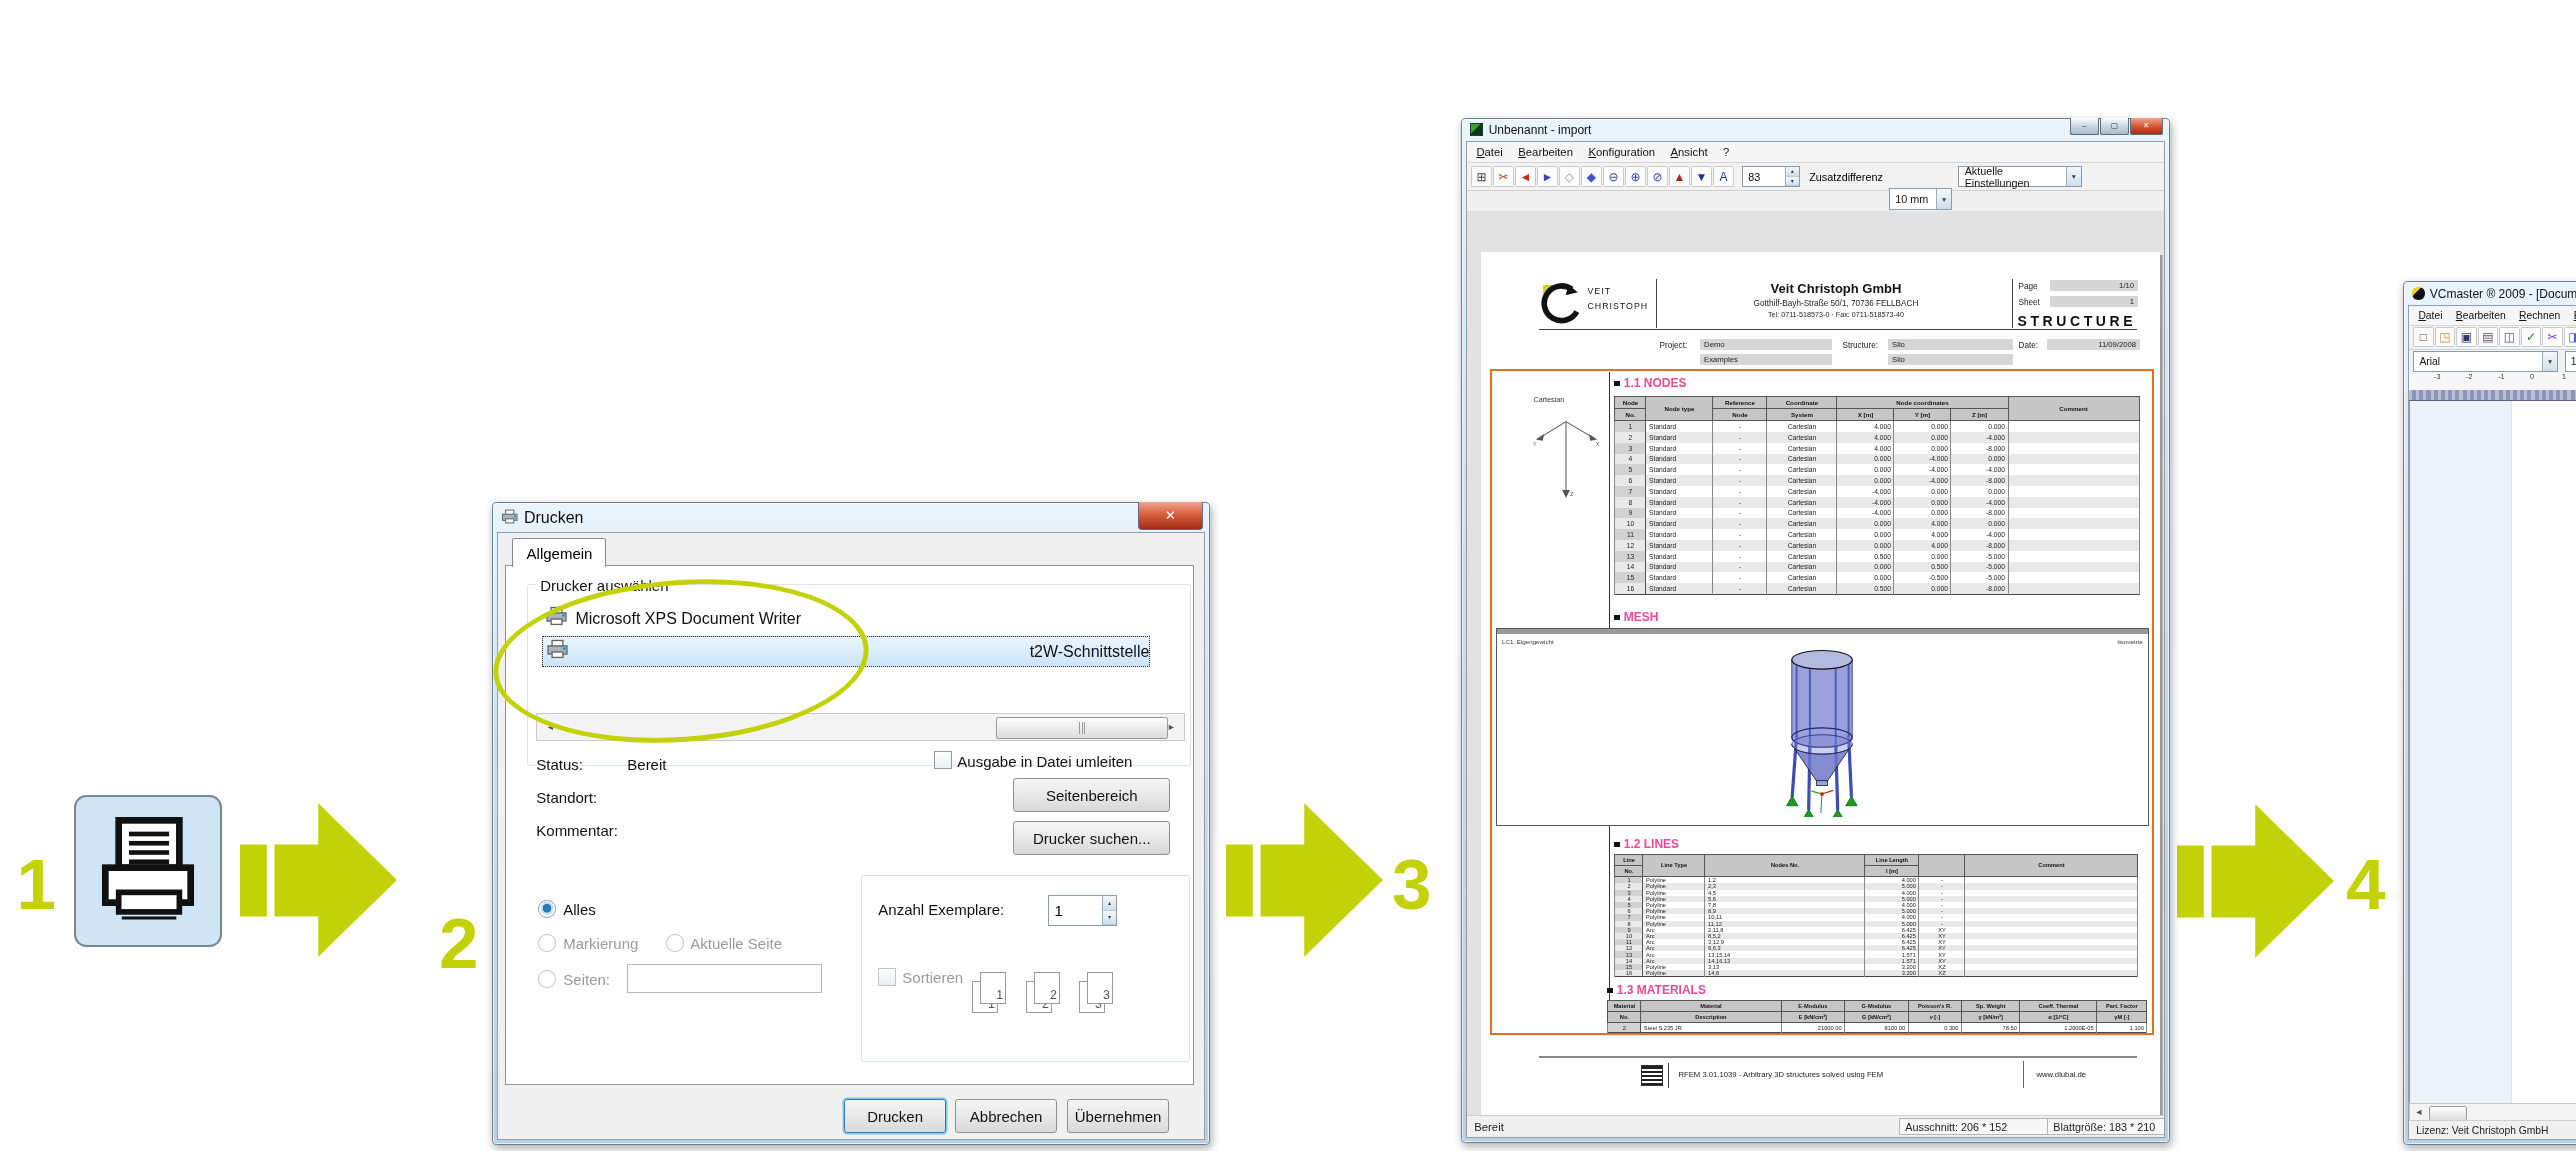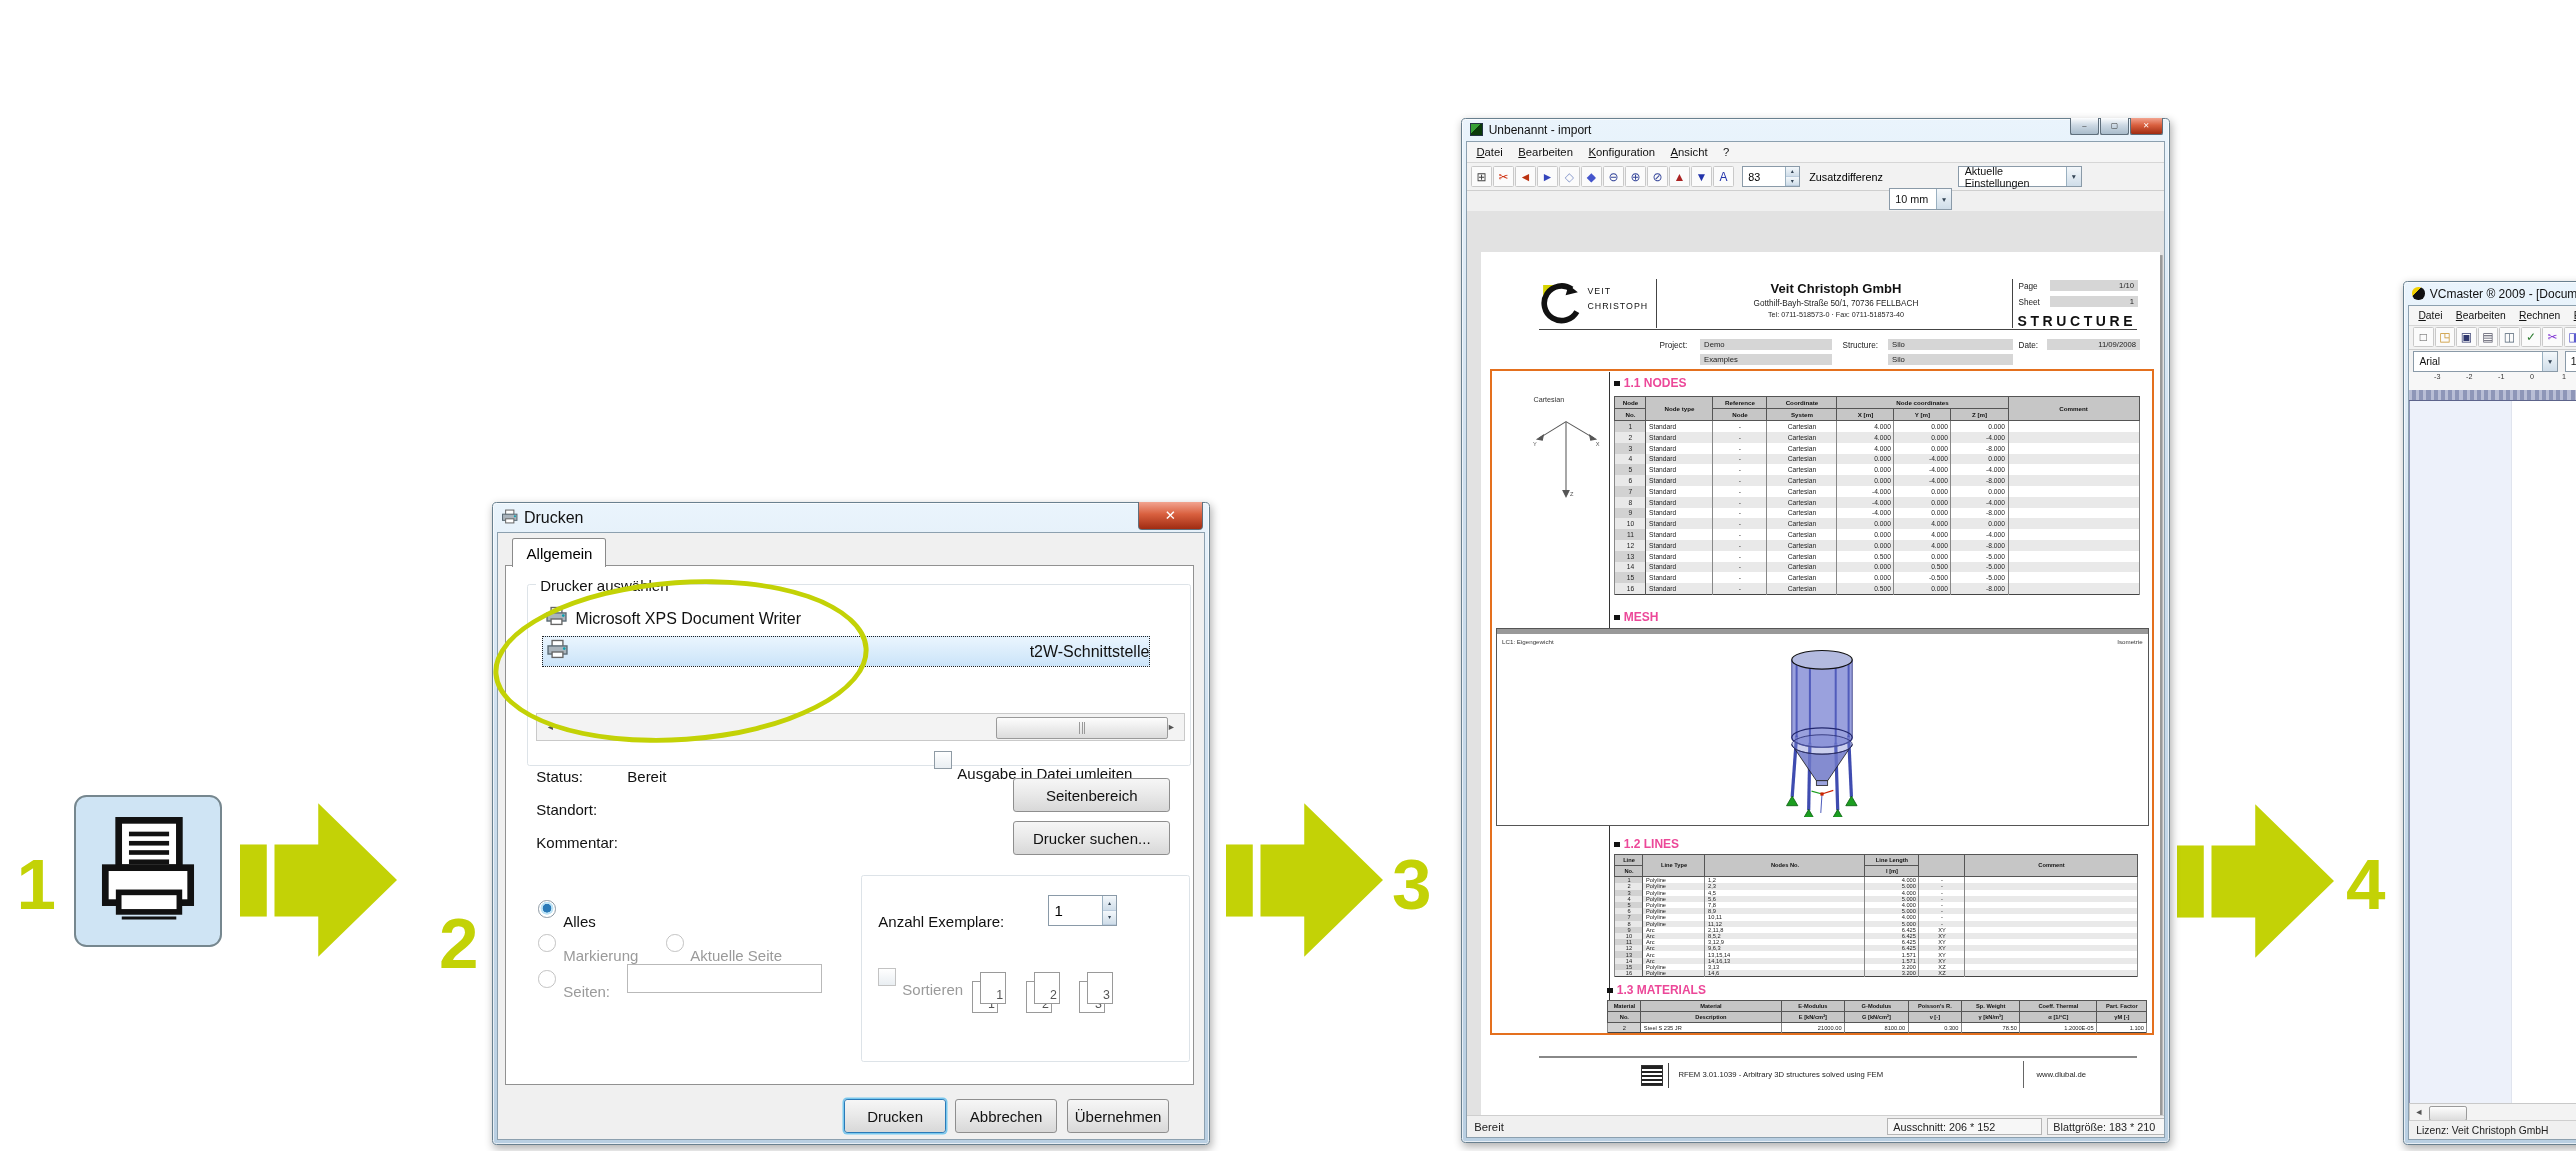--- a/index.html
+++ b/index.html
@@ -34,21 +34,21 @@
   .spinud{width:13.4px;align-self:stretch;display:flex;flex-direction:column;border-left:0.5px solid #9ab0c0;}
   .spinud span{flex:1;display:flex;align-items:center;justify-content:center;font-size:5.2px;color:#345;background:linear-gradient(#f4f8fb,#cfdde9);border-bottom:0.5px solid #bcd;}
 
   
   .tab{position:absolute;background:#fff;border:0.5px solid #8a8a8a;border-bottom:none;border-radius:2.6px 2.6px 0 0;display:flex;align-items:center;justify-content:center;font-size:15px;z-index:3;}
   .tabpanel{position:absolute;background:#fff;border:0.5px solid #919191;z-index:2;}
   .groupbox{position:absolute;border:1px solid #dde3e8;border-radius:2.6px;}
   .grouplabel{position:absolute;top:-8.2px;left:8.2px;background:#fff;padding:0 4.1px;font-size:15px;color:#111;}
   .prow{position:absolute;display:flex;align-items:center;gap:7.2px;font-size:16px;color:#111;}
   .prow.sel{background:linear-gradient(#eaf5fe,#cbe4f9);border:1px dotted #222;}
-  .dlabel{position:absolute;font-size:15px;color:#111;margin-top:12px;}
+  .dlabel{position:absolute;font-size:15px;color:#111;}
   .dgray{color:#9a9a9a !important;}
   .vbtn{position:absolute;display:flex;align-items:center;justify-content:center;font-size:15px;color:#111;background:linear-gradient(#f6f6f6,#eaeaea 45%,#d8d8d8);border:1px solid #8e8e8e;border-radius:3.1px;}
   .vbtn.default{border:1px solid #2a7ab8;box-shadow:0 0 0 1.5px #79c8ee;}
   .checkbox{position:absolute;width:15.5px;height:15.5px;background:linear-gradient(#fff,#e9eef2);border:1px solid #8f9ba5;}
   .radio{position:absolute;width:15.5px;height:15.5px;border-radius:50%;border:1px solid #8f9ba5;background:#fff;}
   .radio.on{background:radial-gradient(circle at 50% 45%,#2a7ab8 0 4.1px,#bfe4f6 4.6px 6.2px,#fff 6.7px);}
   .radio.off{border-color:#c3c3c3;}
   .hscroll{position:absolute;background:#f3f3f3;border:0.5px solid #c9c9c9;display:flex;align-items:center;}
   .sarrow{width:26px;height:100%;display:flex;align-items:center;justify-content:center;font-size:8.8px;color:#555;}
   .sthumb{position:absolute;height:80%;top:10%;border:0.5px solid #9a9a9a;border-radius:2.1px;background:linear-gradient(#fdfdfd,#dcdcdc);display:flex;align-items:center;justify-content:center;gap:1.5px;}
@@ -784,21 +784,21 @@
           <div class="abs" style="left:160px;top:813px;width:19.6px;height:19.6px;border:1px solid #333;background:repeating-linear-gradient(0deg,#222 0 2.1px,#fff 2.1px 4.1px);"></div>
           <div class="abs" style="left:187px;top:811px;height:25px;border-left:1px solid #444;"></div>
           <div class="abs" style="left:197px;top:818px;font-size:7.7px;color:#222;">RFEM 3.01.1039 - Arbitrary 3D structures solved using FEM</div>
           <div class="abs" style="left:542px;top:809px;height:27px;border-left:1.5px solid #666;"></div>
           <div class="abs" style="left:555px;top:818px;font-size:7.7px;color:#222;">www.dlubal.de</div>
         </div>
       </div>
 
       <div class="statusbar" style="height:20.6px;">
         <span style="margin-left:7.2px;">Bereit</span>
-        <span class="spanel" style="left:420px;width:143px;">Ausschnitt: 206 * 152</span>
+        <span class="spanel" style="left:432px;width:143px;">Ausschnitt: 206 * 152</span>
         <span class="spanel" style="left:580px;width:112px;">Blattgröße: 183 * 210</span>
       </div>
     </div>
   </div>
 
   <div class="vista-win" style="left:2403px;top:281px;width:769px;height:862px;">
     <div class="titlebar" style="height:23px;">
       <span style="width:12.4px;height:12.4px;border-radius:50%;background:linear-gradient(135deg,#f0cf00 0 35%,#111 35% 100%);display:inline-block;"></span>
       <span class="title-text">VCmaster ® 2009 - [Document1 *]</span>
 

